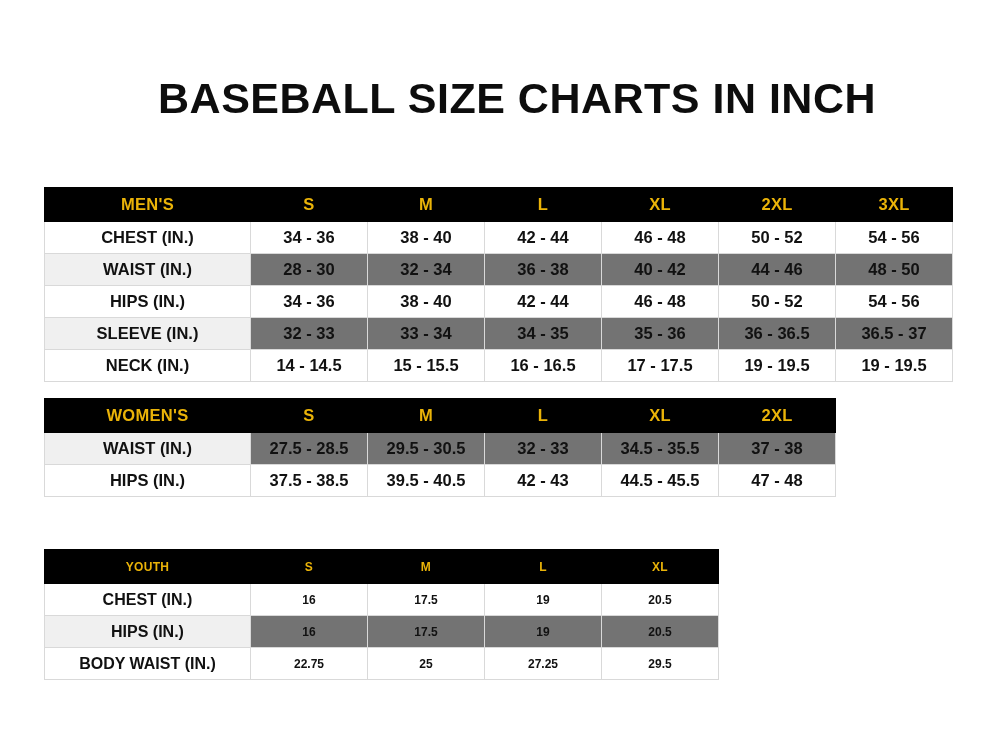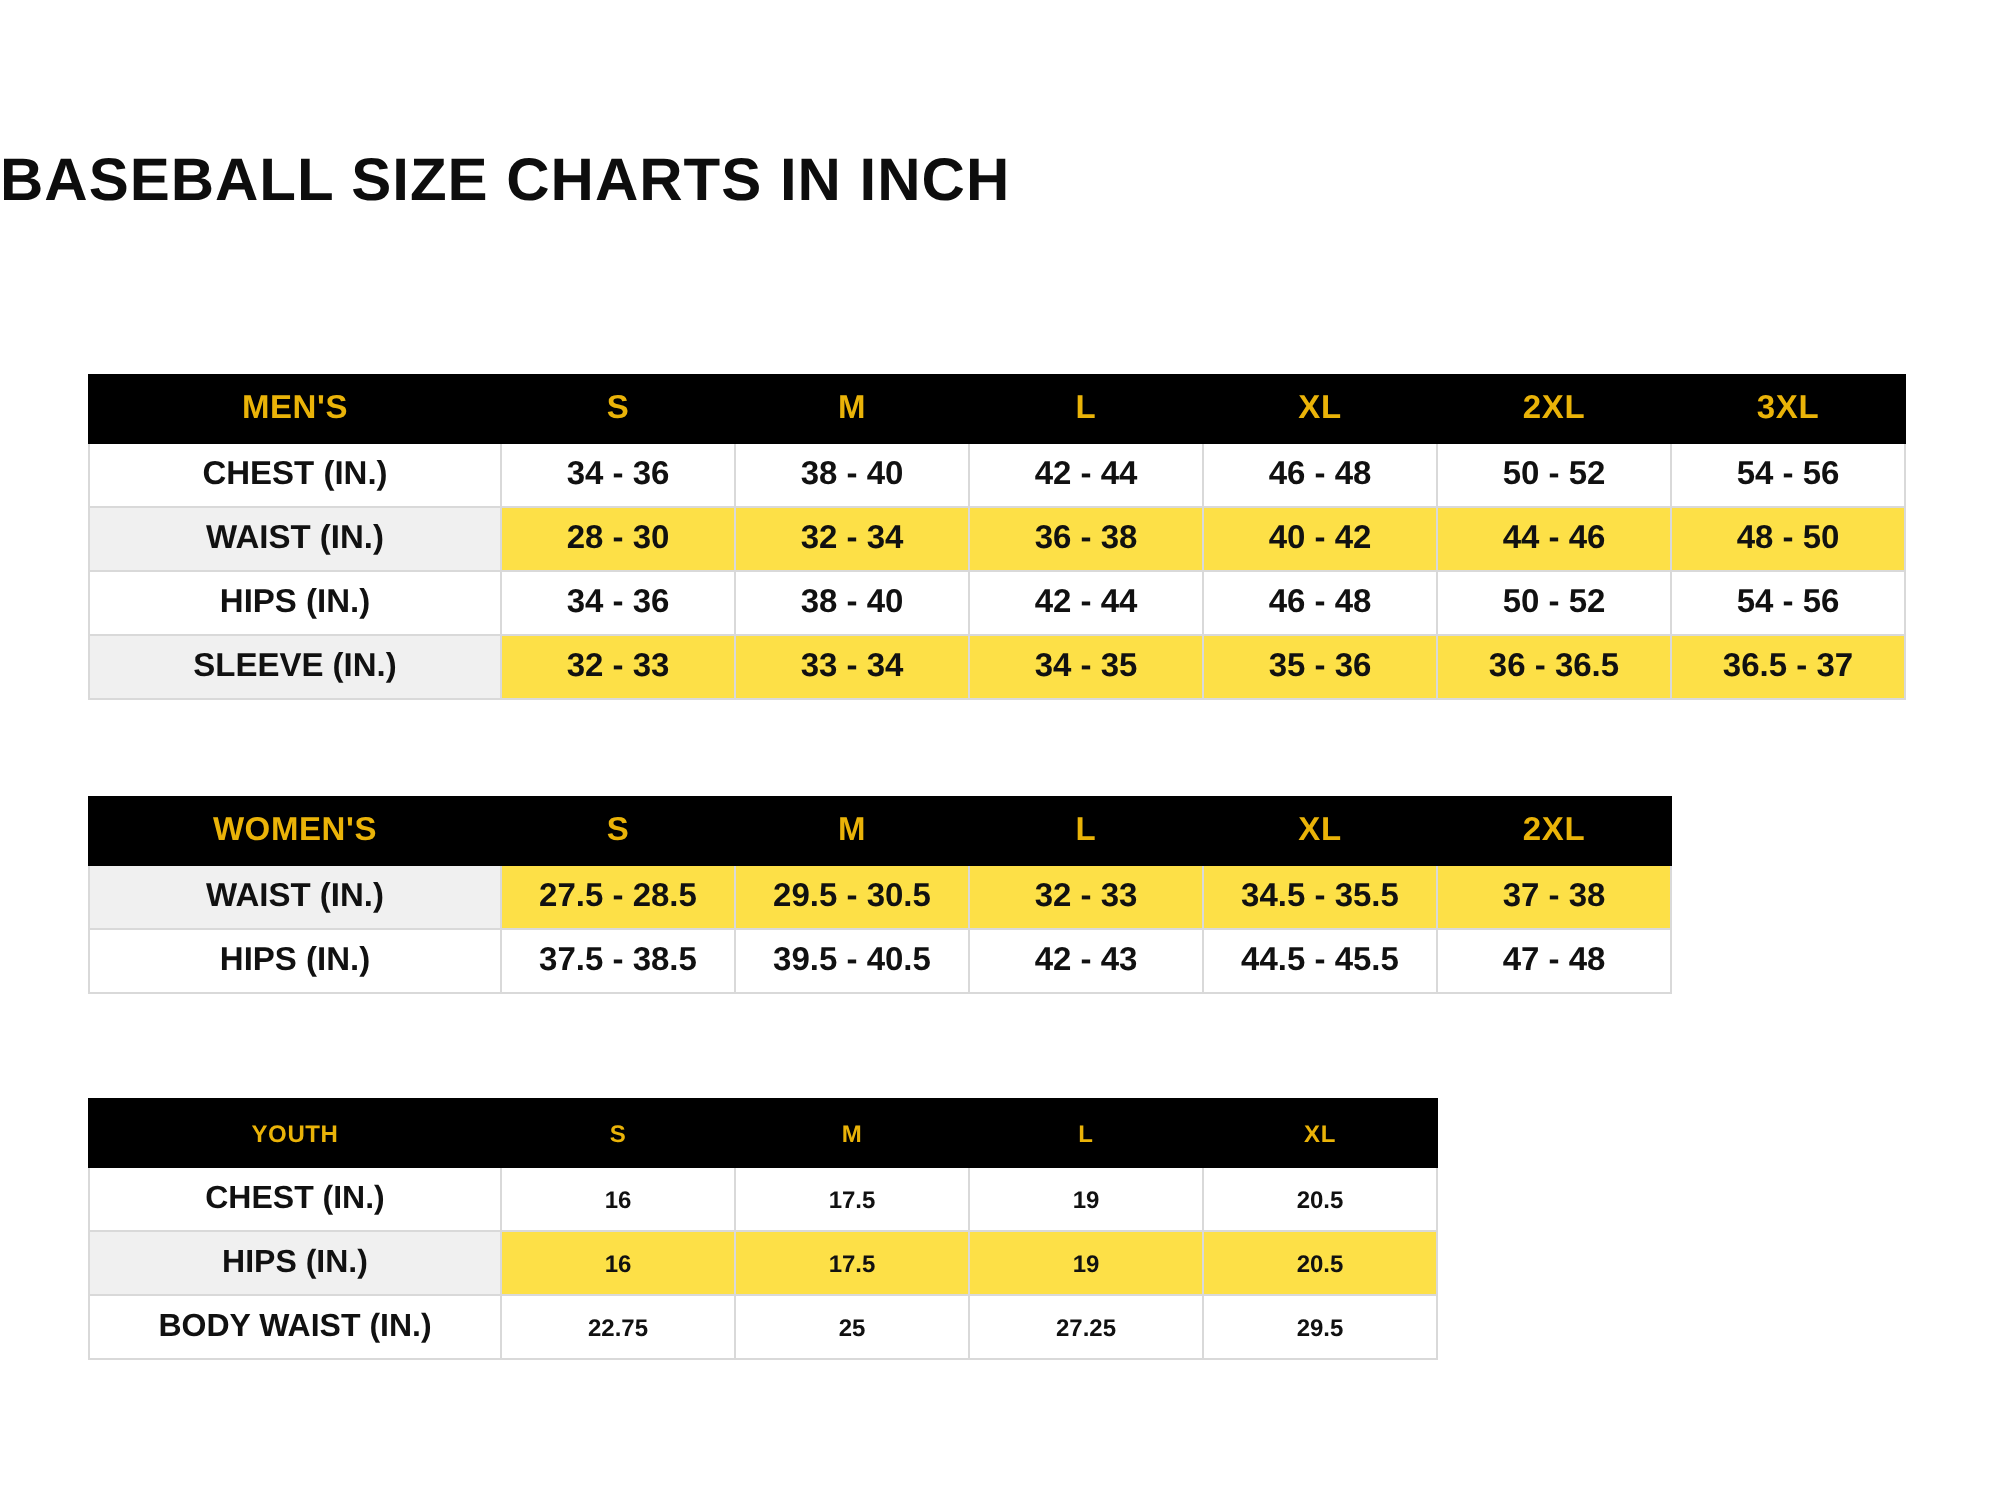--- a/index.html
+++ b/index.html
@@ -18,22 +18,22 @@
     position: relative;
     width: 1000px;
     height: 752px;
     background: #ffffff;
   }
   .title {
     position: absolute;
     top: 74px;
     left: 0;
     width: 876px;
-    text-align: left;
-    font-size: 30px;
+    text-align: right;
+    font-size: 43px;
     font-weight: bold;
     letter-spacing: 0.5px;
     color: #0d0d0d;
     font-family: "Liberation Sans", sans-serif;
   }
 
   table {
     border-collapse: collapse;
     table-layout: fixed;
     font-family: "Liberation Sans", sans-serif;
@@ -51,21 +51,21 @@
   }
   thead td {
     background: #000000;
     color: #eab308;
     border: 1px solid #000000;
     height: 33px;
     font-size: 16.5px;
     letter-spacing: 0.3px;
   }
   tbody tr.alt td {
-    background: #fde047;
+    background: #737373;
   }
   td.rowhead {
     background: #ffffff;
     font-size: 16.5px;
   }
   tbody tr.alt td.rowhead {
     background: #f0f0f0;
   }
 
   
@@ -159,20 +159,29 @@
       </tr>
       <tr class="alt">
         <td class="rowhead">SLEEVE (IN.)</td>
         <td>32 - 33</td>
         <td>33 - 34</td>
         <td>34 - 35</td>
         <td>35 - 36</td>
         <td>36 - 36.5</td>
         <td>36.5 - 37</td>
       </tr>
+      <tr>
+        <td class="rowhead">NECK (IN.)</td>
+        <td>14 - 14.5</td>
+        <td>15 - 15.5</td>
+        <td>16 - 16.5</td>
+        <td>17 - 17.5</td>
+        <td>19 - 19.5</td>
+        <td>19 - 19.5</td>
+      </tr>
     </tbody>
   </table>
 
   <table id="womens-table">
     <colgroup>
       <col class="c0">
         <col class="cx">
         <col class="cx">
         <col class="cx">
         <col class="cx">

